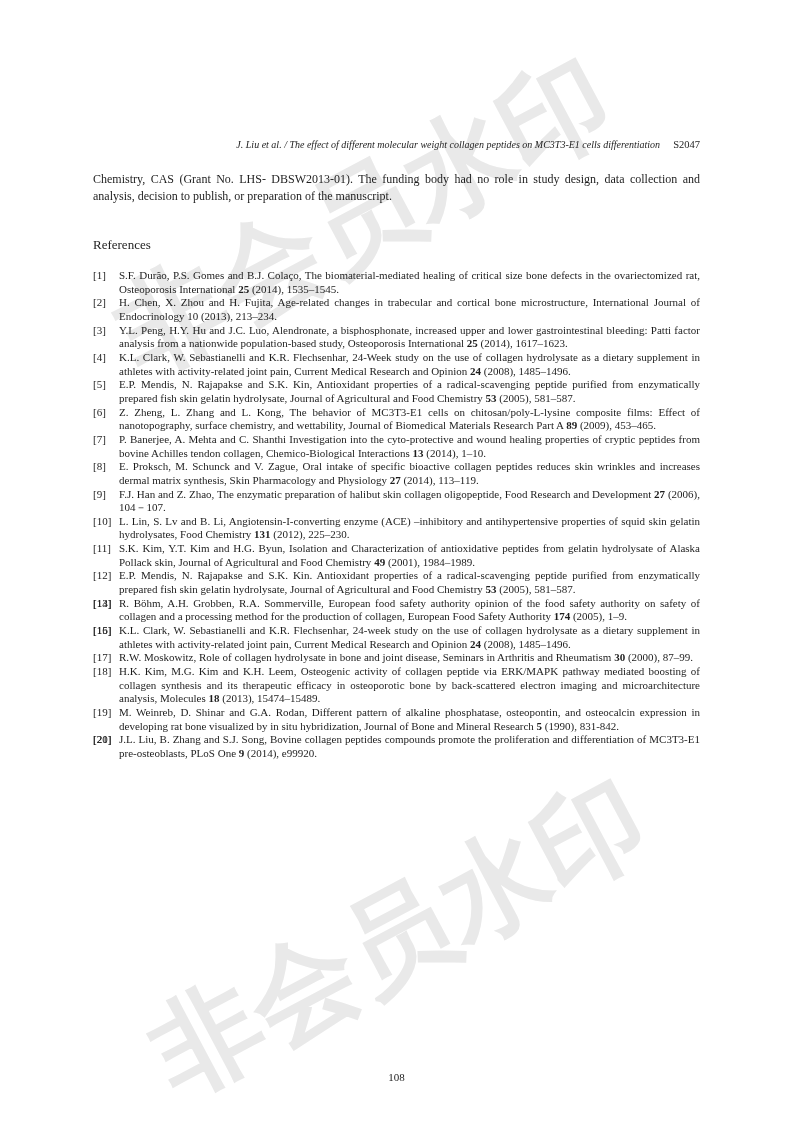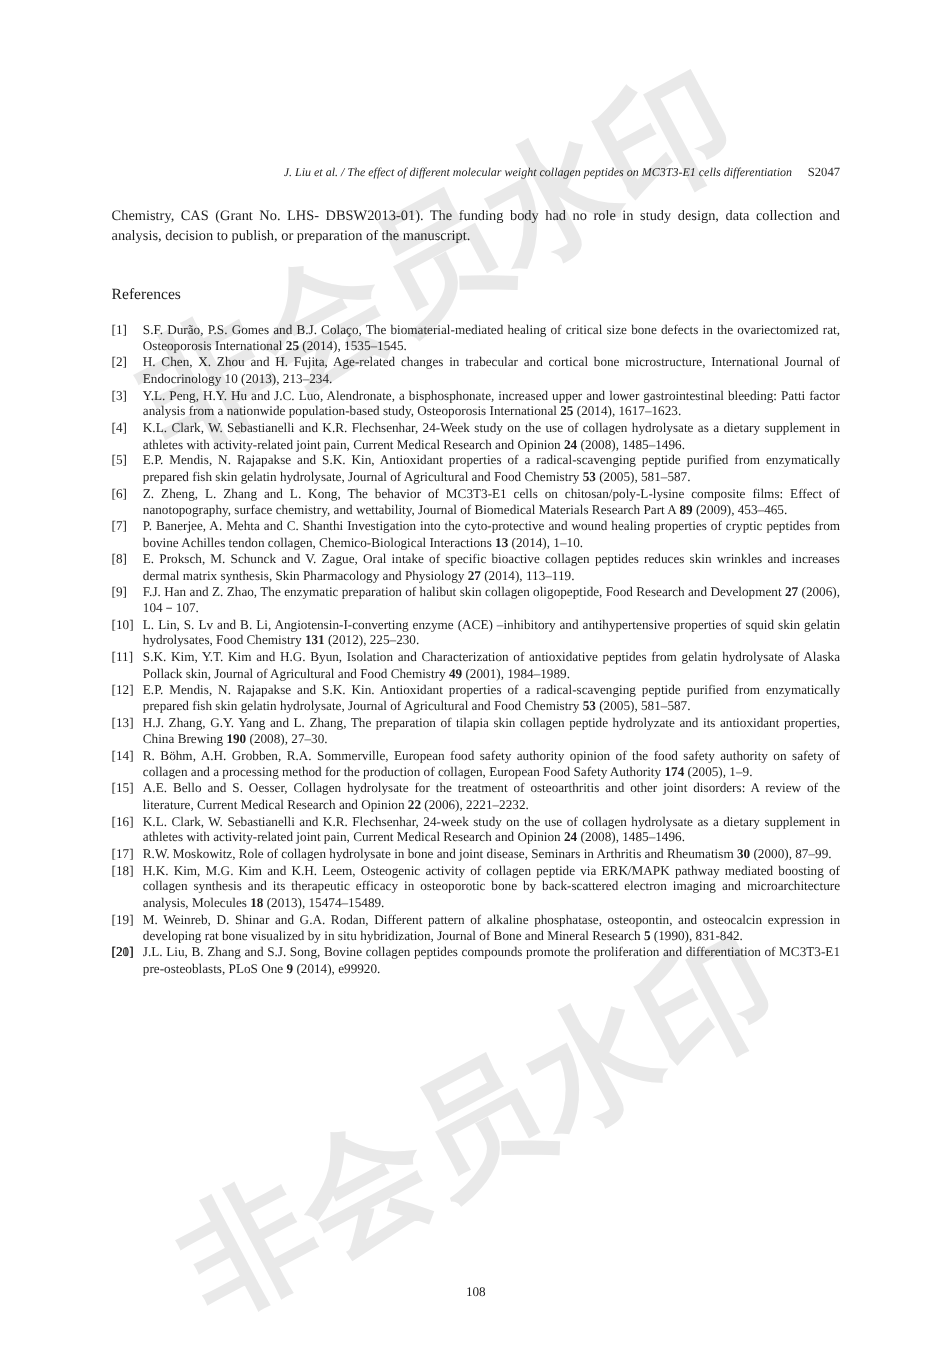--- a/index.html
+++ b/index.html
@@ -109,23 +109,23 @@
       <div class="ref-item"><span class="ref-num">[3]</span><span class="ref-text"><span>Y.L. Peng, H.Y. Hu and J.C. Luo, Alendronate, a bisphosphonate, increased upper and lower gastrointestinal bleeding: Patti factor analysis from a nationwide population-based study, Osteoporosis International </span><span class="vol">25</span><span> (2014), 1617–1623.</span></span></div>
       <div class="ref-item"><span class="ref-num">[4]</span><span class="ref-text"><span>K.L. Clark, W. Sebastianelli and K.R. Flechsenhar, 24-Week study on the use of collagen hydrolysate as a dietary supplement in athletes with activity-related joint pain, Current Medical Research and Opinion </span><span class="vol">24</span><span> (2008), 1485–1496.</span></span></div>
       <div class="ref-item"><span class="ref-num">[5]</span><span class="ref-text"><span>E.P. Mendis, N. Rajapakse and S.K. Kin, Antioxidant properties of a radical-scavenging peptide purified from enzymatically prepared fish skin gelatin hydrolysate, Journal of Agricultural and Food Chemistry </span><span class="vol">53</span><span> (2005), 581–587.</span></span></div>
       <div class="ref-item"><span class="ref-num">[6]</span><span class="ref-text"><span>Z. Zheng, L. Zhang and L. Kong, The behavior of MC3T3-E1 cells on chitosan/poly-L-lysine composite films: Effect of nanotopography, surface chemistry, and wettability, Journal of Biomedical Materials Research Part A </span><span class="vol">89</span><span> (2009), 453–465.</span></span></div>
       <div class="ref-item"><span class="ref-num">[7]</span><span class="ref-text"><span>P. Banerjee, A. Mehta and C. Shanthi Investigation into the cyto-protective and wound healing properties of cryptic peptides from bovine Achilles tendon collagen, Chemico-Biological Interactions </span><span class="vol">13</span><span> (2014), 1–10.</span></span></div>
       <div class="ref-item"><span class="ref-num">[8]</span><span class="ref-text"><span>E. Proksch, M. Schunck and V. Zague, Oral intake of specific bioactive collagen peptides reduces skin wrinkles and increases dermal matrix synthesis, Skin Pharmacology and Physiology </span><span class="vol">27</span><span> (2014), 113–119.</span></span></div>
       <div class="ref-item"><span class="ref-num">[9]</span><span class="ref-text"><span>F.J. Han and Z. Zhao, The enzymatic preparation of halibut skin collagen oligopeptide, Food Research and Development </span><span class="vol">27</span><span> (2006), 104－107.</span></span></div>
       <div class="ref-item"><span class="ref-num">[10]</span><span class="ref-text"><span>L. Lin, S. Lv and B. Li, Angiotensin-I-converting enzyme (ACE) –inhibitory and antihypertensive properties of squid skin gelatin hydrolysates, Food Chemistry </span><span class="vol">131</span><span> (2012), 225–230.</span></span></div>
       <div class="ref-item"><span class="ref-num">[11]</span><span class="ref-text"><span>S.K. Kim, Y.T. Kim and H.G. Byun, Isolation and Characterization of antioxidative peptides from gelatin hydrolysate of Alaska Pollack skin, Journal of Agricultural and Food Chemistry </span><span class="vol">49</span><span> (2001), 1984–1989.</span></span></div>
       <div class="ref-item"><span class="ref-num">[12]</span><span class="ref-text"><span>E.P. Mendis, N. Rajapakse and S.K. Kin. Antioxidant properties of a radical-scavenging peptide purified from enzymatically prepared fish skin gelatin hydrolysate, Journal of Agricultural and Food Chemistry </span><span class="vol">53</span><span> (2005), 581–587.</span></span></div>
-      <div class="ref-item"><span class="ref-num">[13]</span><span class="ref-text"><span>H.J. Zhang, G.Y. Yang and L. Zhang, The preparation of tilapia skin collagen peptide hydrolyzate and its antioxidant properties, China Brewing </span><span class="vol">190</span><span> (2008), 27–30.</span></span></div>
+      <div class="ref-item"><span class="ref-num">[13]</span></div>
       <div class="ref-item"><span class="ref-num">[14]</span><span class="ref-text"><span>R. Böhm, A.H. Grobben, R.A. Sommerville, European food safety authority opinion of the food safety authority on safety of collagen and a processing method for the production of collagen, European Food Safety Authority </span><span class="vol">174</span><span> (2005), 1–9.</span></span></div>
-      <div class="ref-item"><span class="ref-num">[15]</span><span class="ref-text"><span>A.E. Bello and S. Oesser, Collagen hydrolysate for the treatment of osteoarthritis and other joint disorders: A review of the literature, Current Medical Research and Opinion </span><span class="vol">22</span><span> (2006), 2221–2232.</span></span></div>
+      <div class="ref-item"><span class="ref-num">[15]</span></div>
       <div class="ref-item"><span class="ref-num">[16]</span><span class="ref-text"><span>K.L. Clark, W. Sebastianelli and K.R. Flechsenhar, 24-week study on the use of collagen hydrolysate as a dietary supplement in athletes with activity-related joint pain, Current Medical Research and Opinion </span><span class="vol">24</span><span> (2008), 1485–1496.</span></span></div>
       <div class="ref-item"><span class="ref-num">[17]</span><span class="ref-text"><span>R.W. Moskowitz, Role of collagen hydrolysate in bone and joint disease, Seminars in Arthritis and Rheumatism </span><span class="vol">30</span><span> (2000), 87–99.</span></span></div>
       <div class="ref-item"><span class="ref-num">[18]</span><span class="ref-text"><span>H.K. Kim, M.G. Kim and K.H. Leem, Osteogenic activity of collagen peptide via ERK/MAPK pathway mediated boosting of collagen synthesis and its therapeutic efficacy in osteoporotic bone by back-scattered electron imaging and microarchitecture analysis, Molecules </span><span class="vol">18</span><span> (2013), 15474–15489.</span></span></div>
       <div class="ref-item"><span class="ref-num">[19]</span><span class="ref-text"><span>M. Weinreb, D. Shinar and G.A. Rodan, Different pattern of alkaline phosphatase, osteopontin, and osteocalcin expression in developing rat bone visualized by in situ hybridization, Journal of Bone and Mineral Research </span><span class="vol">5</span><span> (1990), 831-842.</span></span></div>
       <div class="ref-item"><span class="ref-num">[20]</span></div>
       <div class="ref-item"><span class="ref-num">[21]</span><span class="ref-text"><span>J.L. Liu, B. Zhang and S.J. Song, Bovine collagen peptides compounds promote the proliferation and differentiation of MC3T3-E1 pre-osteoblasts, PLoS One </span><span class="vol">9</span><span> (2014), e99920.</span></span></div>
     </div>
 </div>
 
 <div class="page-number">108</div>

